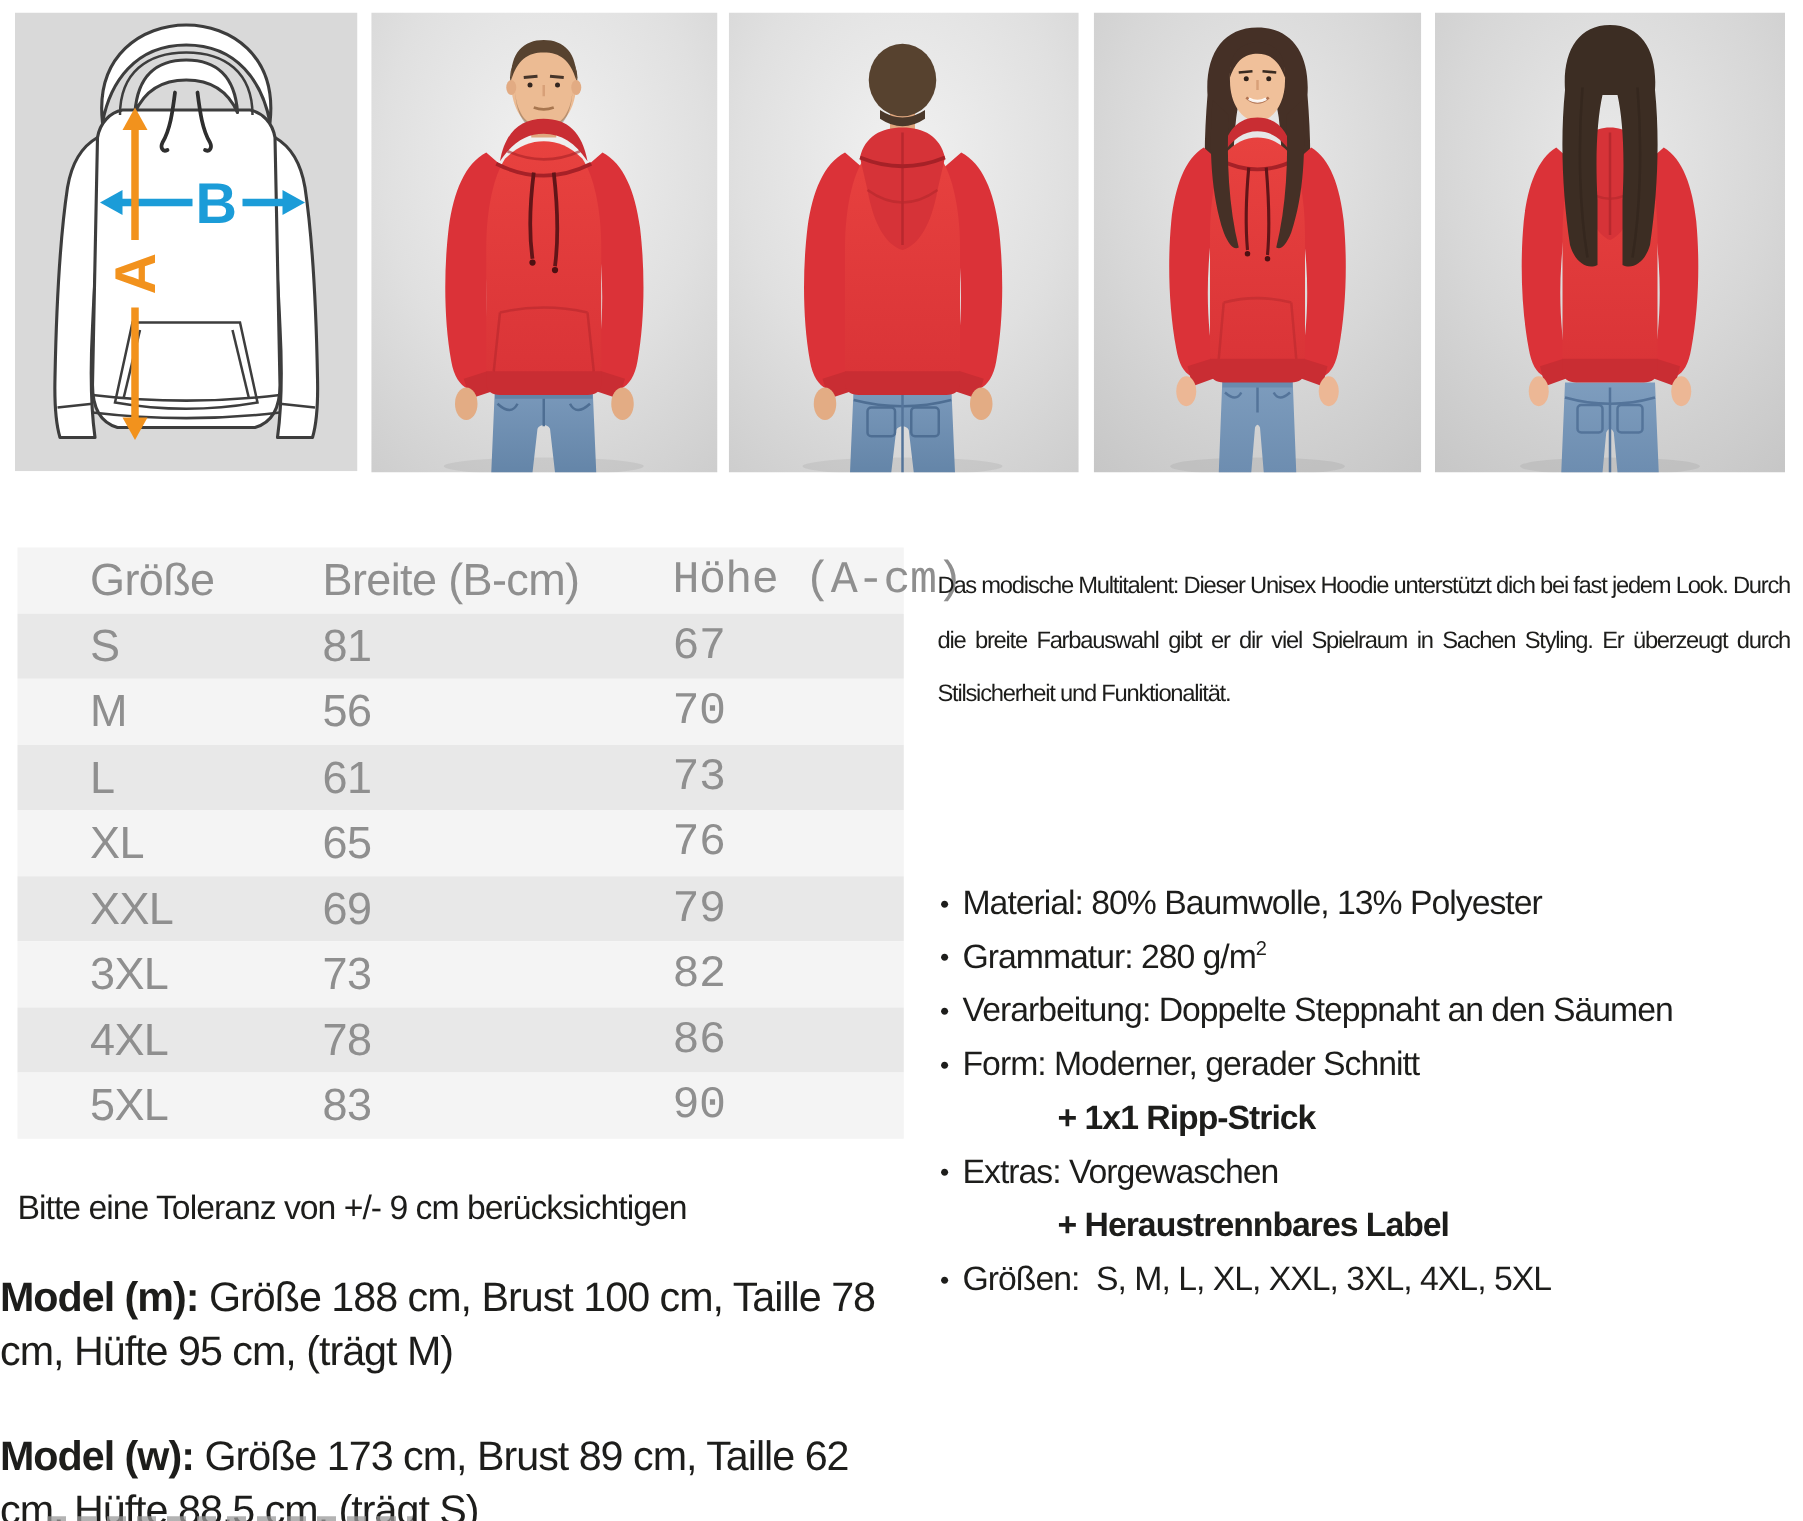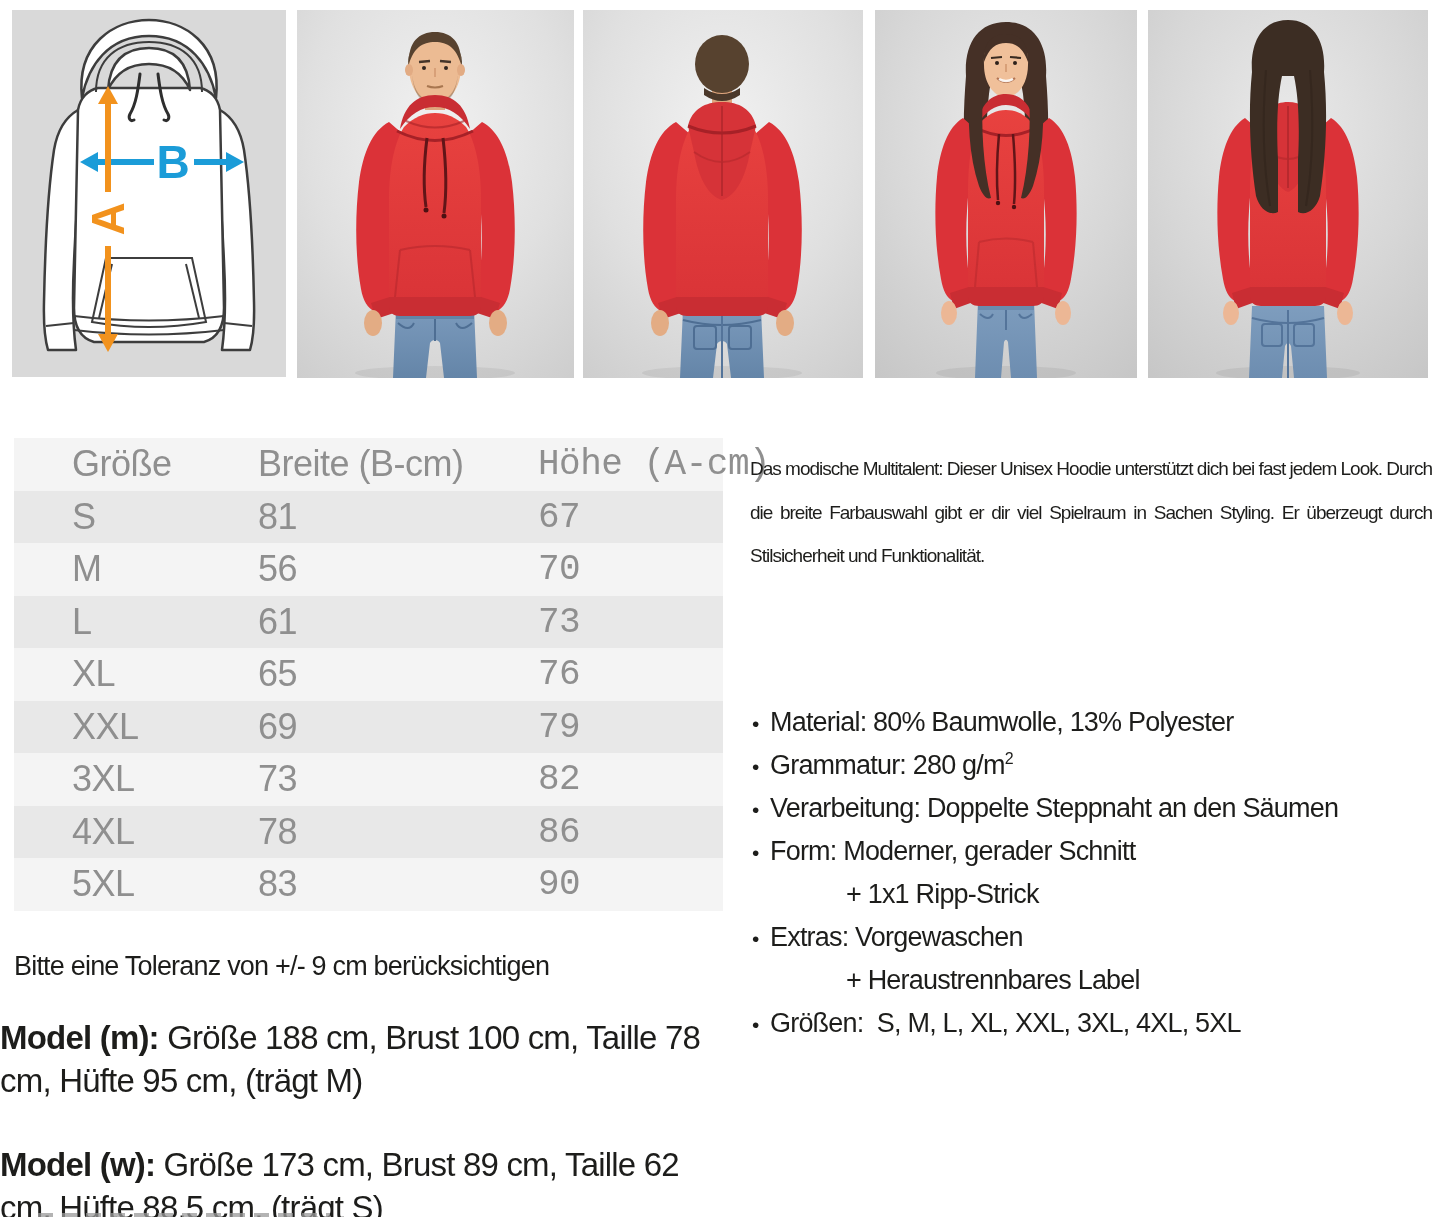--- a/index.html
+++ b/index.html
@@ -27,21 +27,21 @@
   .model-block{position:absolute;left:0;width:706px;font-size:33px;line-height:43px;letter-spacing:-0.8px;}
   #model-m{top:1016px;} #model-w{top:1143px;}
   .model-label{font-weight:bold;}
 
   .desc{position:absolute;left:750px;top:447px;width:682px;font-size:19px;line-height:43.5px;
         letter-spacing:-1px;text-align:justify;}
   .feature-list{position:absolute;left:750px;top:701px;width:690px;margin:0;padding:0;list-style:none;
         font-size:27px;line-height:43px;letter-spacing:-0.8px;}
   .bullet-item{position:relative;padding-left:20px;}
   .dot{position:absolute;left:2px;top:1px;font-size:21px;}
-  .cont{padding-left:76px;}
+  .cont{padding-left:76px;font-weight:bold;}
   sup{font-size:16px;line-height:0;}
 
   .cutoff{position:absolute;left:38px;top:1213px;width:292px;height:4px;opacity:.75;
           background:repeating-linear-gradient(90deg,#9a9a9a 0 15px,transparent 15px 24px);}
 </style>
 </head>
 <body>
 
 <div class="page">
 

